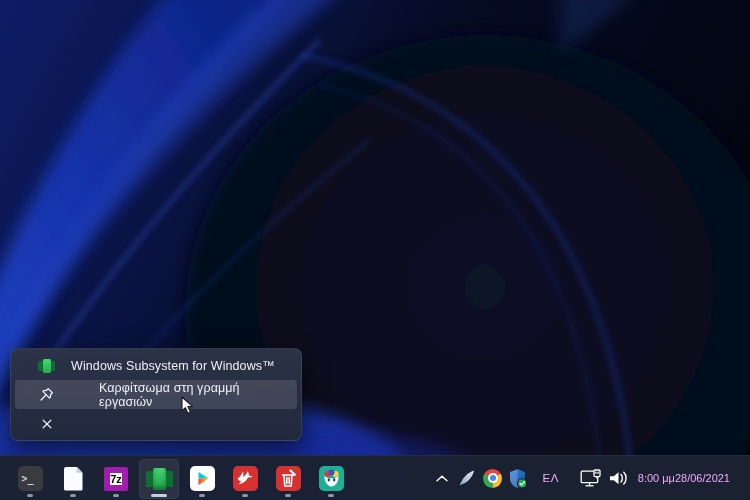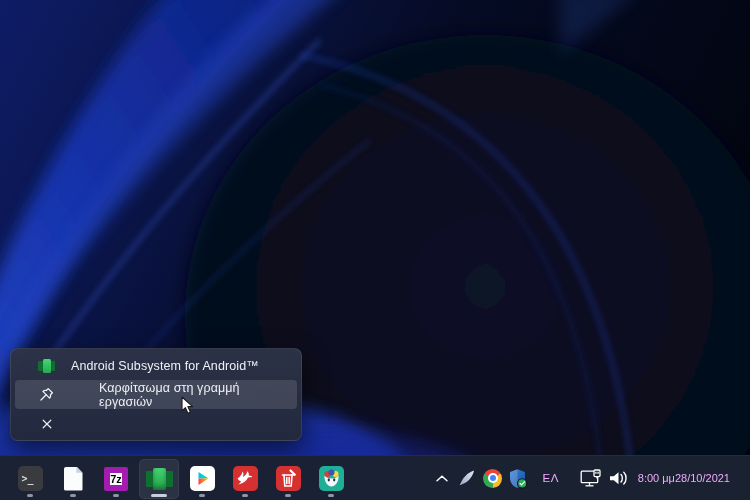--- a/index.html
+++ b/index.html
@@ -129,21 +129,21 @@
     </svg>
   </div>
 
   <div class="jumplist">
     <div class="jl-row">
       <span class="jl-ico wsa-mini">
         <span class="fl l"></span>
           <span class="fl r"></span>
           <span class="ct"></span>
       </span>
-      <span>Android Subsystem for Android™</span>
+      <span>Windows Subsystem for Windows™</span>
     </div>
     <div class="jl-row hl">
       <span class="jl-ico">
         <svg width="17" height="17" viewBox="0 0 17 17" fill="none" stroke="#f2f4f7" stroke-width="1.25" stroke-linejoin="round" stroke-linecap="round">
           <path d="M10.2 2.6 L14.4 6.8 L12.5 8.7 C12.8 9.9 12.5 11.2 11.6 12.1 L4.9 5.4 C5.8 4.5 7.1 4.2 8.3 4.5 Z"></path>
           <path d="M8.2 8.8 L3 14"></path>
         </svg>
       </span>
       <span>Καρφίτσωμα στη γραμμή εργασιών</span>
     </div>
@@ -315,17 +315,17 @@
       <span class="tray-btn t-vol">
         <svg width="21" height="17" viewBox="0 0 21 17">
           <path d="M2 6.2 H5.8 L10.5 2.2 V14.2 L5.8 10.2 H2 Z" fill="#ffffff"></path>
           <path d="M13 4.5 C14.8 6.3 14.8 10.1 13 11.9" stroke="#ffffff" stroke-width="1.4" fill="none" stroke-linecap="round"></path>
           <path d="M15.8 2.3 C18.8 5.2 18.8 11.2 15.8 14.1" stroke="#ffffff" stroke-width="1.4" fill="none" stroke-linecap="round"></path>
         </svg>
       </span>
 
       <span class="tray-btn t-clock">
         <span>8:00 μμ</span>
-        <span>28/10/2021</span>
+        <span>28/06/2021</span>
       </span>
     </div>
   </div>
 </div>
 
 </body></html>

